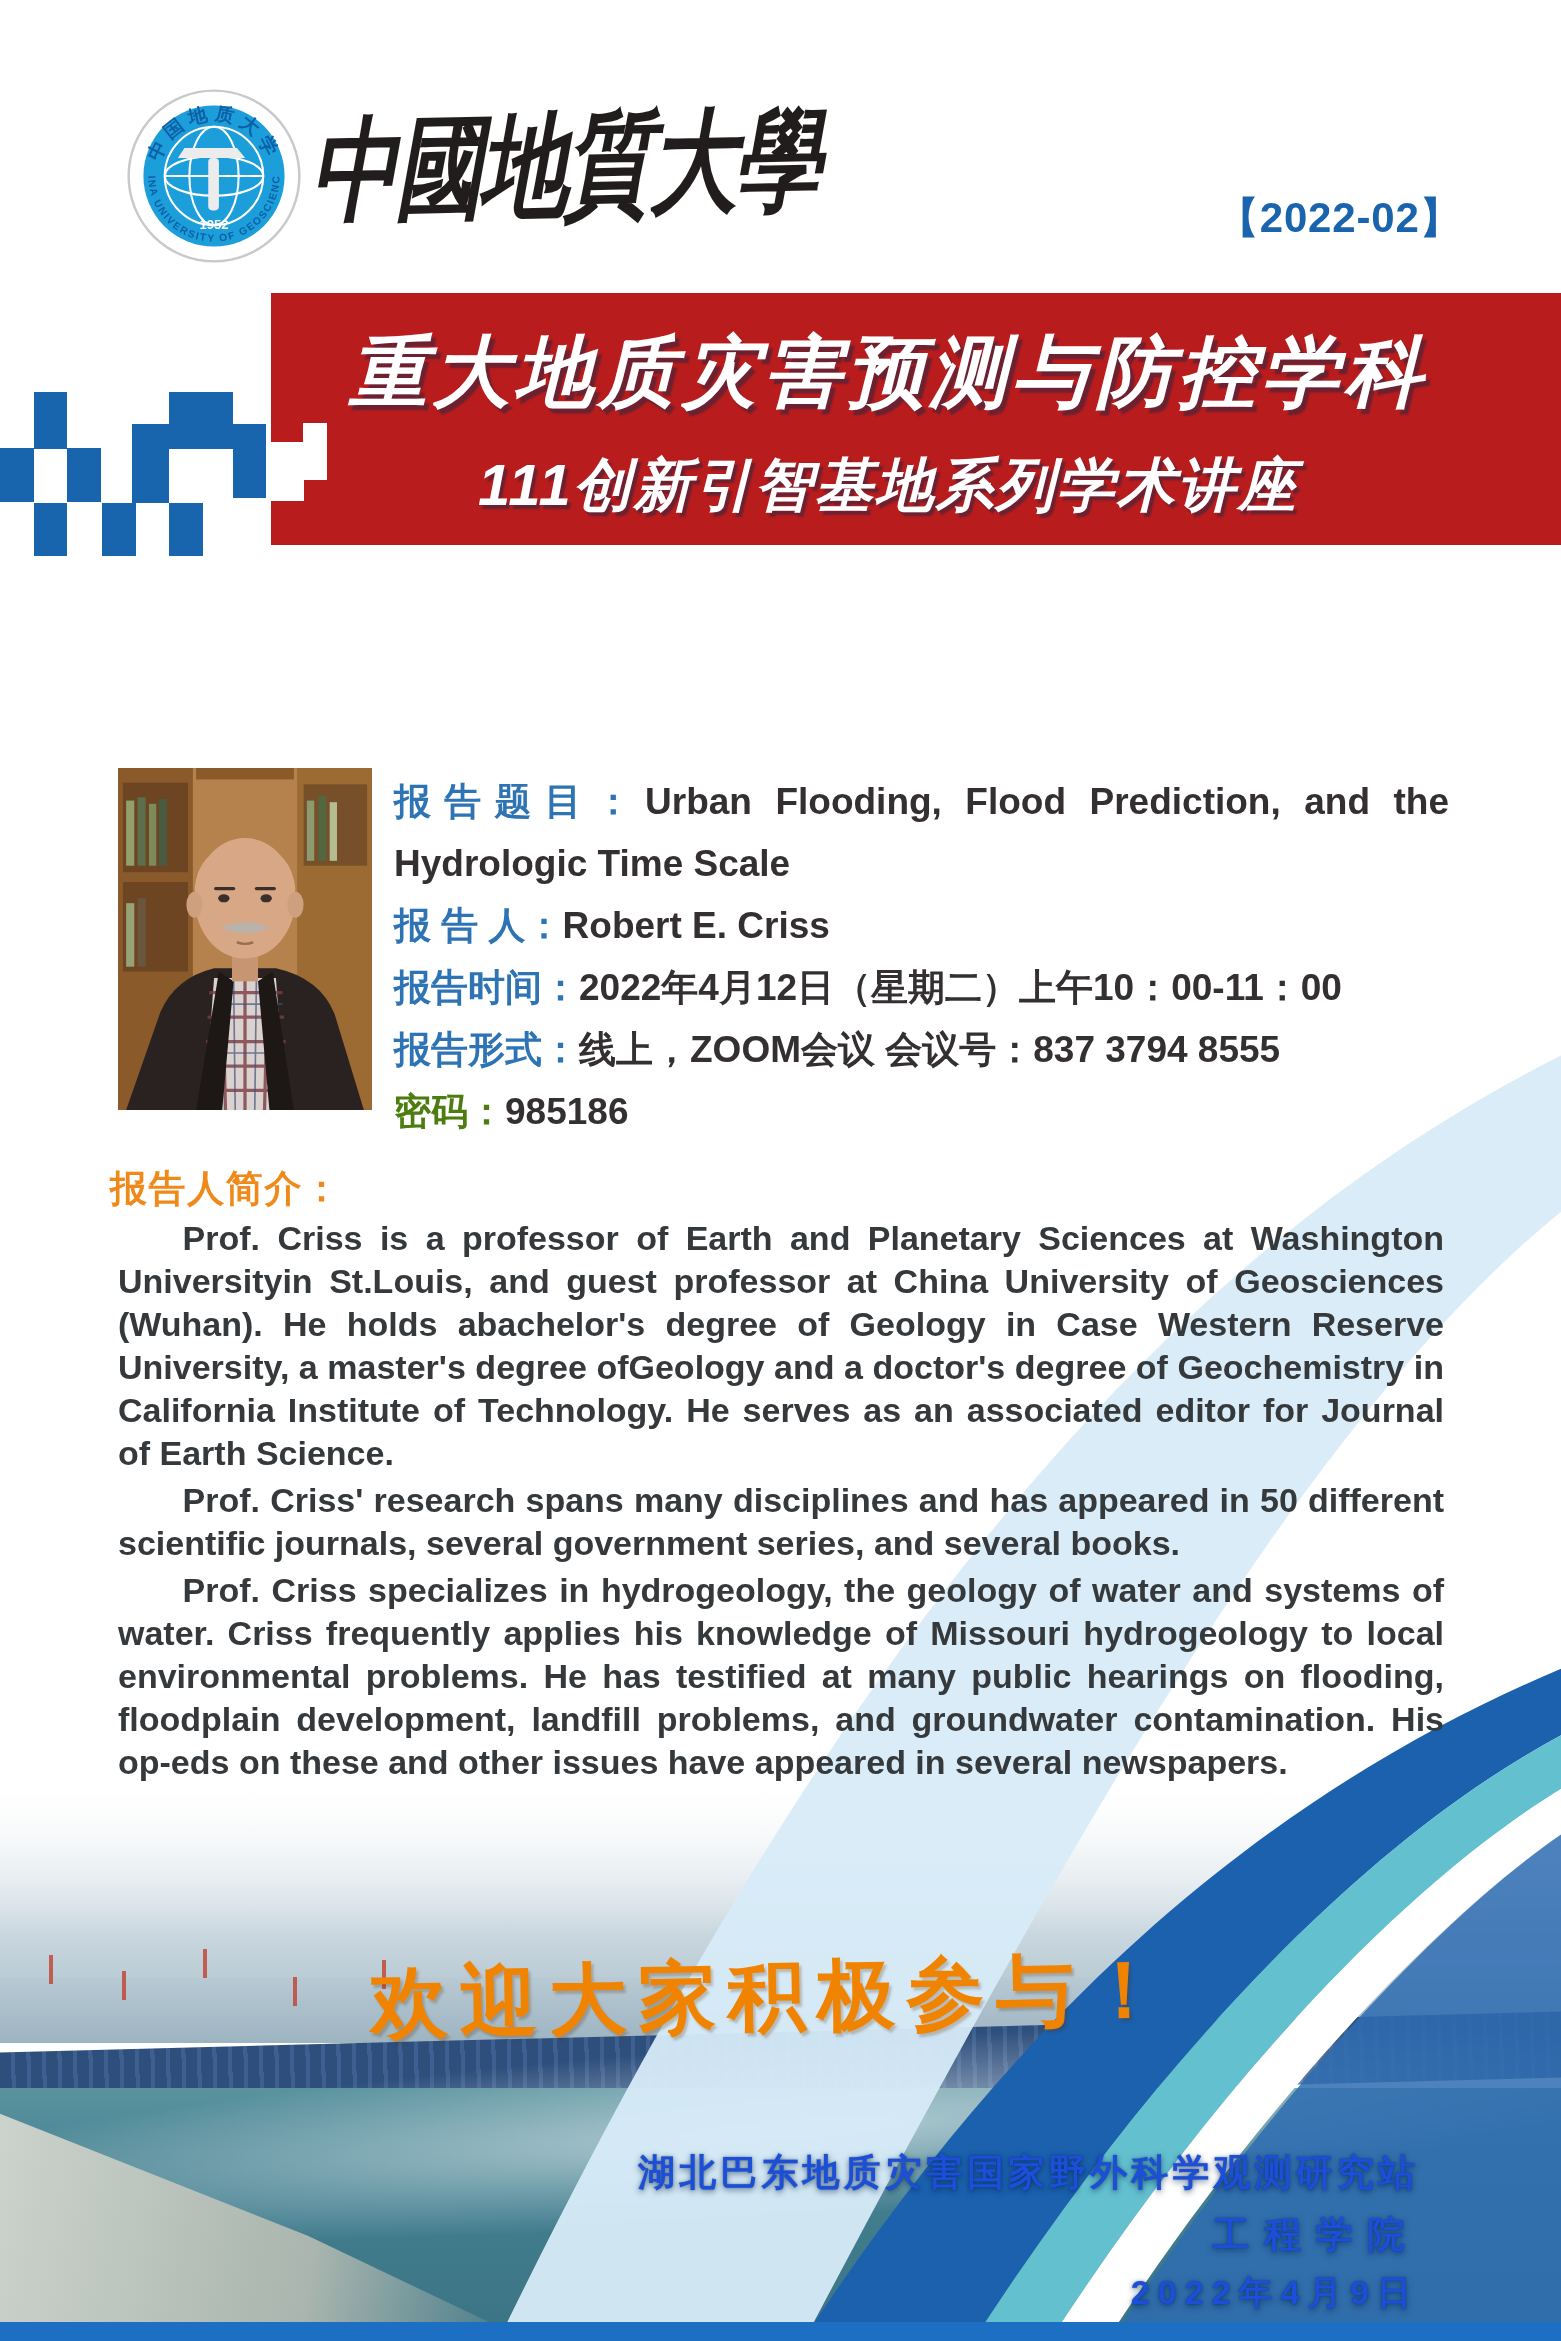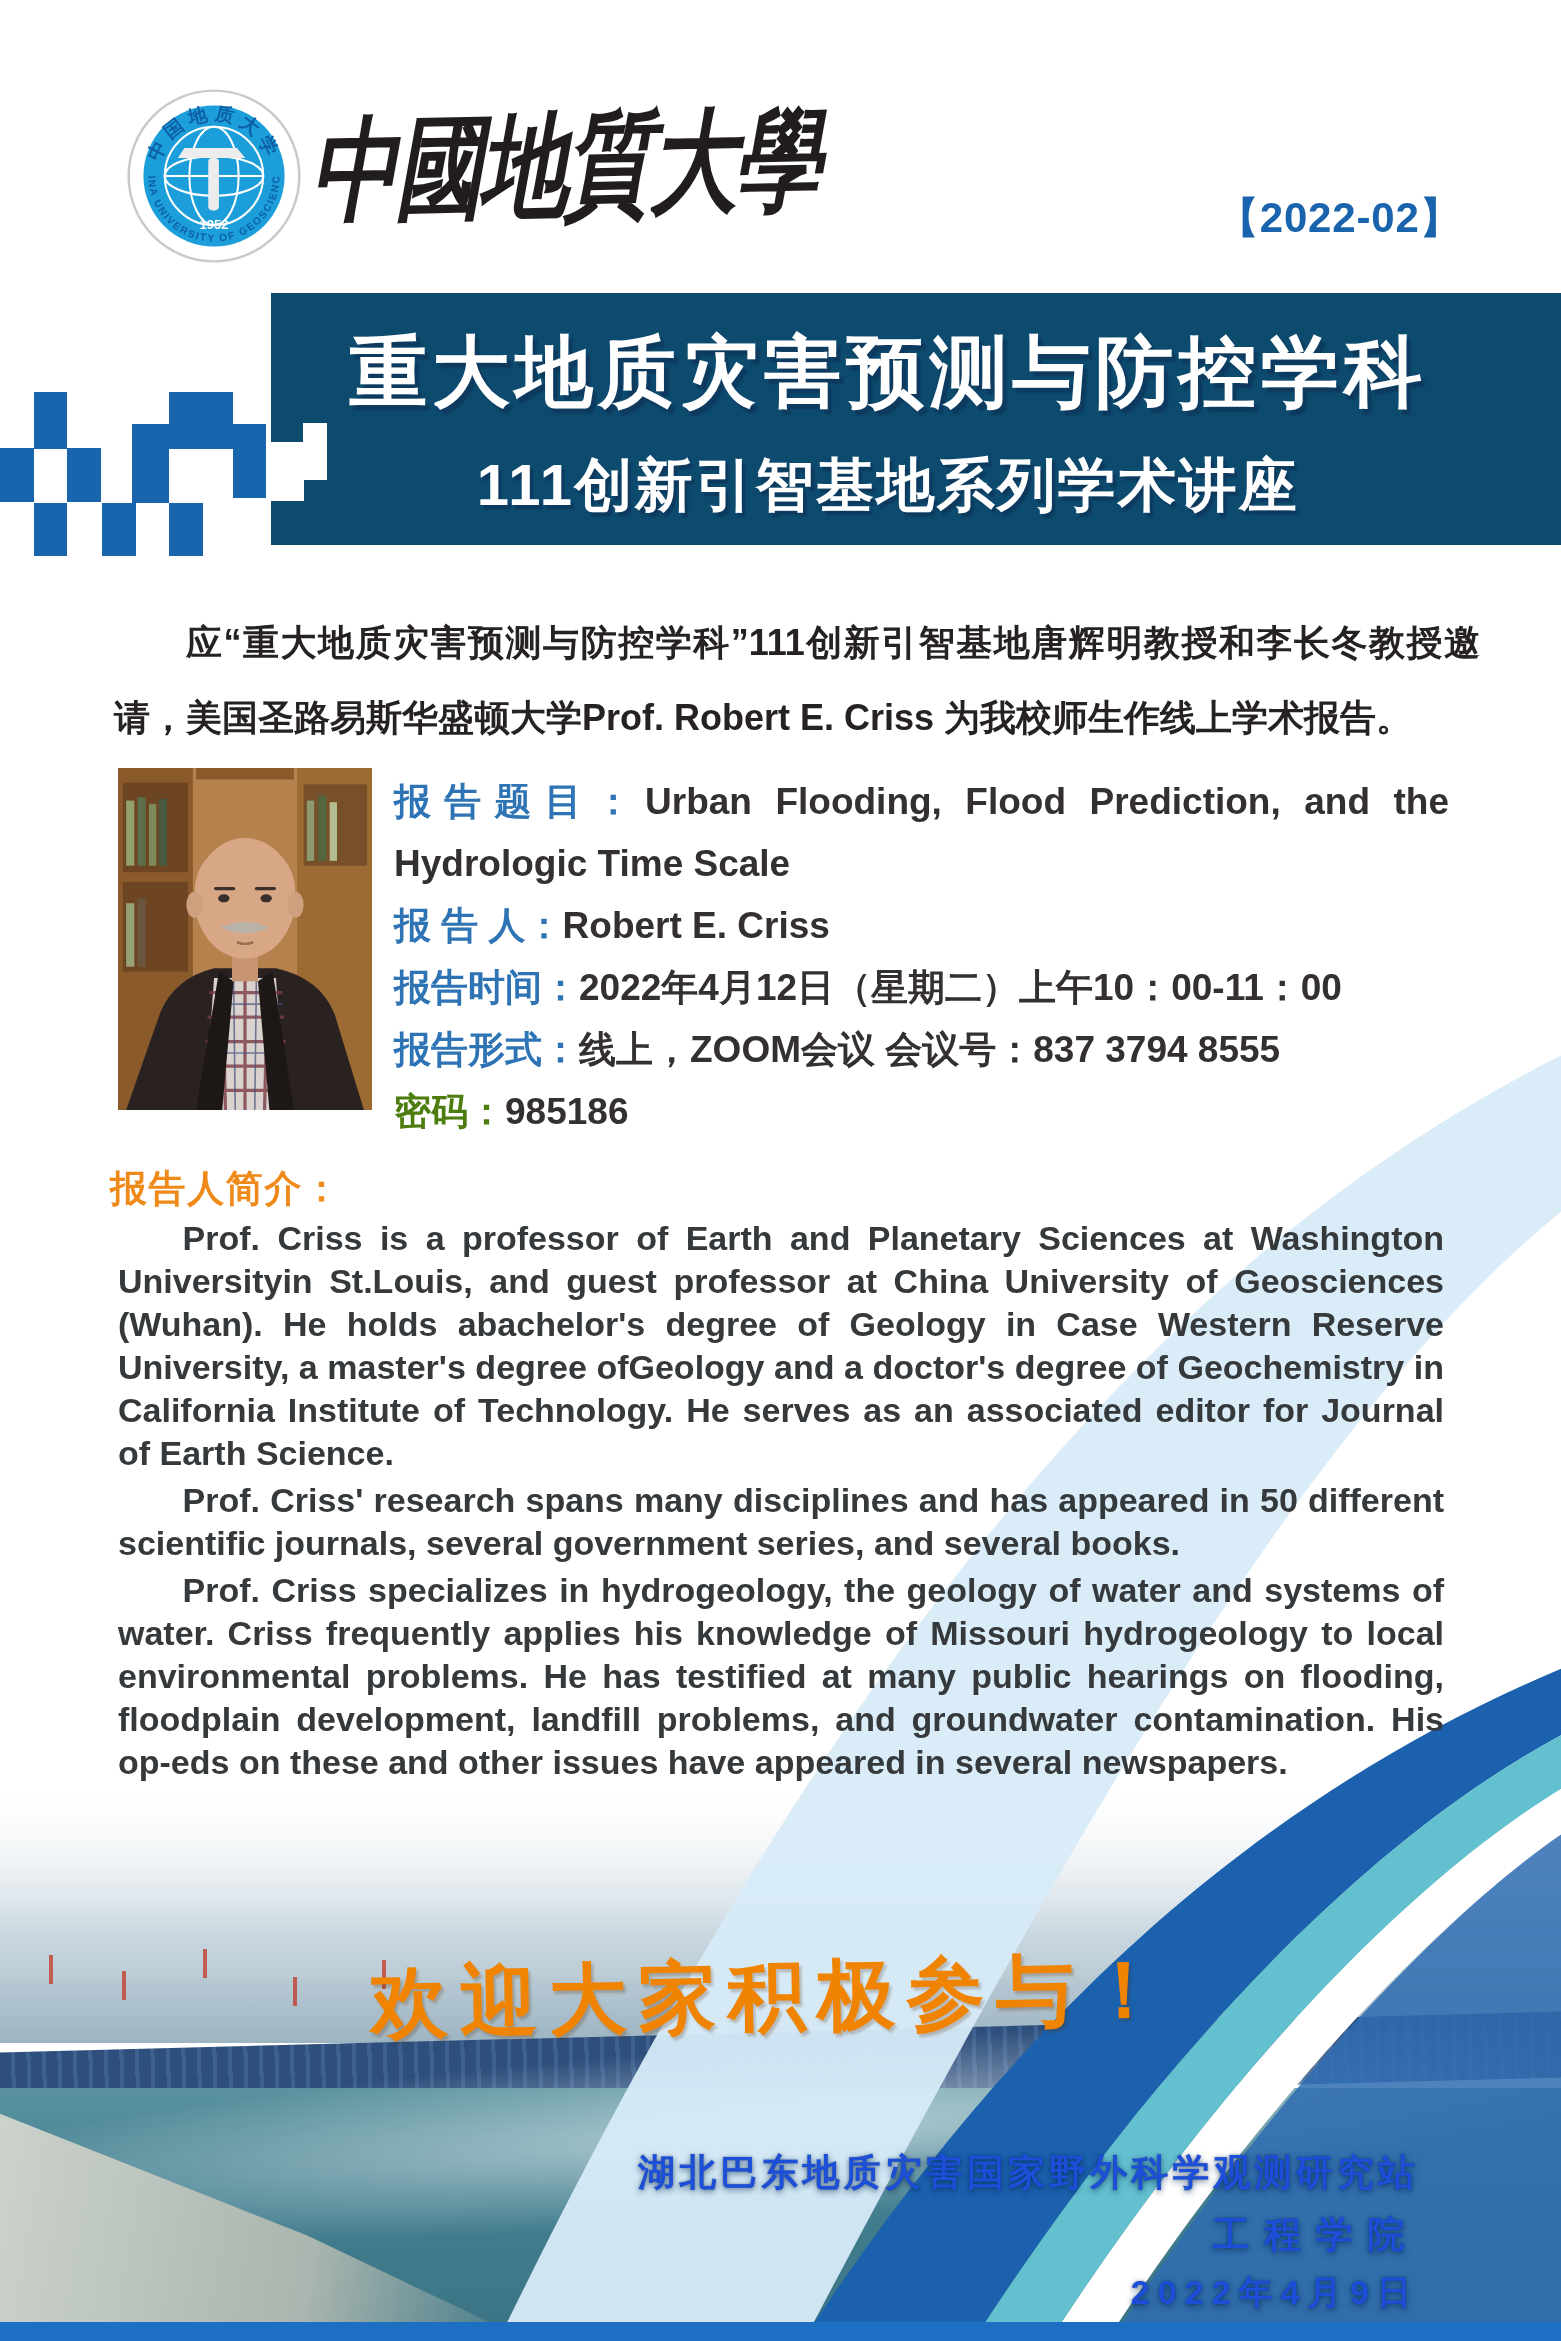--- a/index.html
+++ b/index.html
@@ -8,21 +8,21 @@
   .abs{position:absolute;}
 
   
   .logo{left:127px;top:89px;width:174px;height:174px;z-index:4;}
   .brand-script{left:309px;top:96px;font-family:"DejaVu Serif",serif;font-style:italic;font-weight:700;
        font-size:88px;letter-spacing:-3.3px;color:#211d1c;transform:scaleY(1.28) rotate(-1deg);
        transform-origin:left top;white-space:nowrap;z-index:4;}
   .issue{left:1217px;top:190px;font-size:42px;font-weight:700;color:#1a63ad;letter-spacing:0.8px;z-index:4;}
 
   
-  .banner{left:271px;top:293px;width:1291px;height:252px;background:#0c4a6e;z-index:3;}
+  .banner{left:271px;top:293px;width:1291px;height:252px;background:#b91c1c;z-index:3;font-style:italic;}
   .banner-title{margin-top:28px;padding-right:57px;text-align:center;font-size:78px;font-weight:700;
        color:#fff;letter-spacing:4.9px;text-shadow:4.1px 4.9px 1.6px rgba(15,40,75,.45);white-space:nowrap;}
   .banner-subtitle{margin-top:21px;padding-right:57px;text-align:center;font-size:58px;font-weight:700;
        color:#fff;letter-spacing:2.4px;text-shadow:3.3px 4.1px 1.6px rgba(15,40,75,.45);white-space:nowrap;}
   .sq{position:absolute;background:#1865ae;z-index:3;}
   .sqw{position:absolute;background:#ffffff;z-index:4;}
 
   
   .intro{left:114px;top:569px;width:1366px;font-size:36px;font-weight:700;line-height:75px;
        color:#262223;text-align:justify;text-indent:2em;z-index:5;}
@@ -117,21 +117,20 @@
     <div class="sq" style="left:34px;top:503px;width:33px;height:53px;"></div>
     <div class="sq" style="left:102px;top:503px;width:34px;height:53px;"></div>
     <div class="sq" style="left:132px;top:424px;width:37px;height:79px;"></div>
     <div class="sq" style="left:169px;top:392px;width:64px;height:57px;"></div>
     <div class="sq" style="left:169px;top:503px;width:34px;height:53px;"></div>
     <div class="sq" style="left:233px;top:424px;width:33px;height:74px;"></div>
     <div class="sqw" style="left:271px;top:442px;width:33px;height:59px;"></div>
     <div class="sqw" style="left:303px;top:423px;width:23.6px;height:57px;"></div>
   </div>
 
-  <p class="abs intro">应“重大地质灾害预测与防控学科”111创新引智基地唐辉明教授和李长冬教授邀请，美国圣路易斯华盛顿大学Prof. Robert E. Criss 为我校师生作线上学术报告。</p>
 
   <svg class="abs photo" viewBox="0 0 312 420" preserveAspectRatio="none">
     <rect width="312" height="420" fill="#a9763f"></rect>
     <g>
       <rect x="0" y="0" width="92" height="420" fill="#8a5a2b"></rect>
       <rect x="6" y="18" width="80" height="110" fill="#6e4523"></rect>
       <rect x="6" y="140" width="80" height="110" fill="#6e4523"></rect>
       <rect x="10" y="40" width="10" height="80" fill="#93a06b"></rect>
         <rect x="24" y="36" width="10" height="84" fill="#5d6f4a"></rect>
       <rect x="38" y="44" width="9" height="76" fill="#7d8a5c"></rect>

